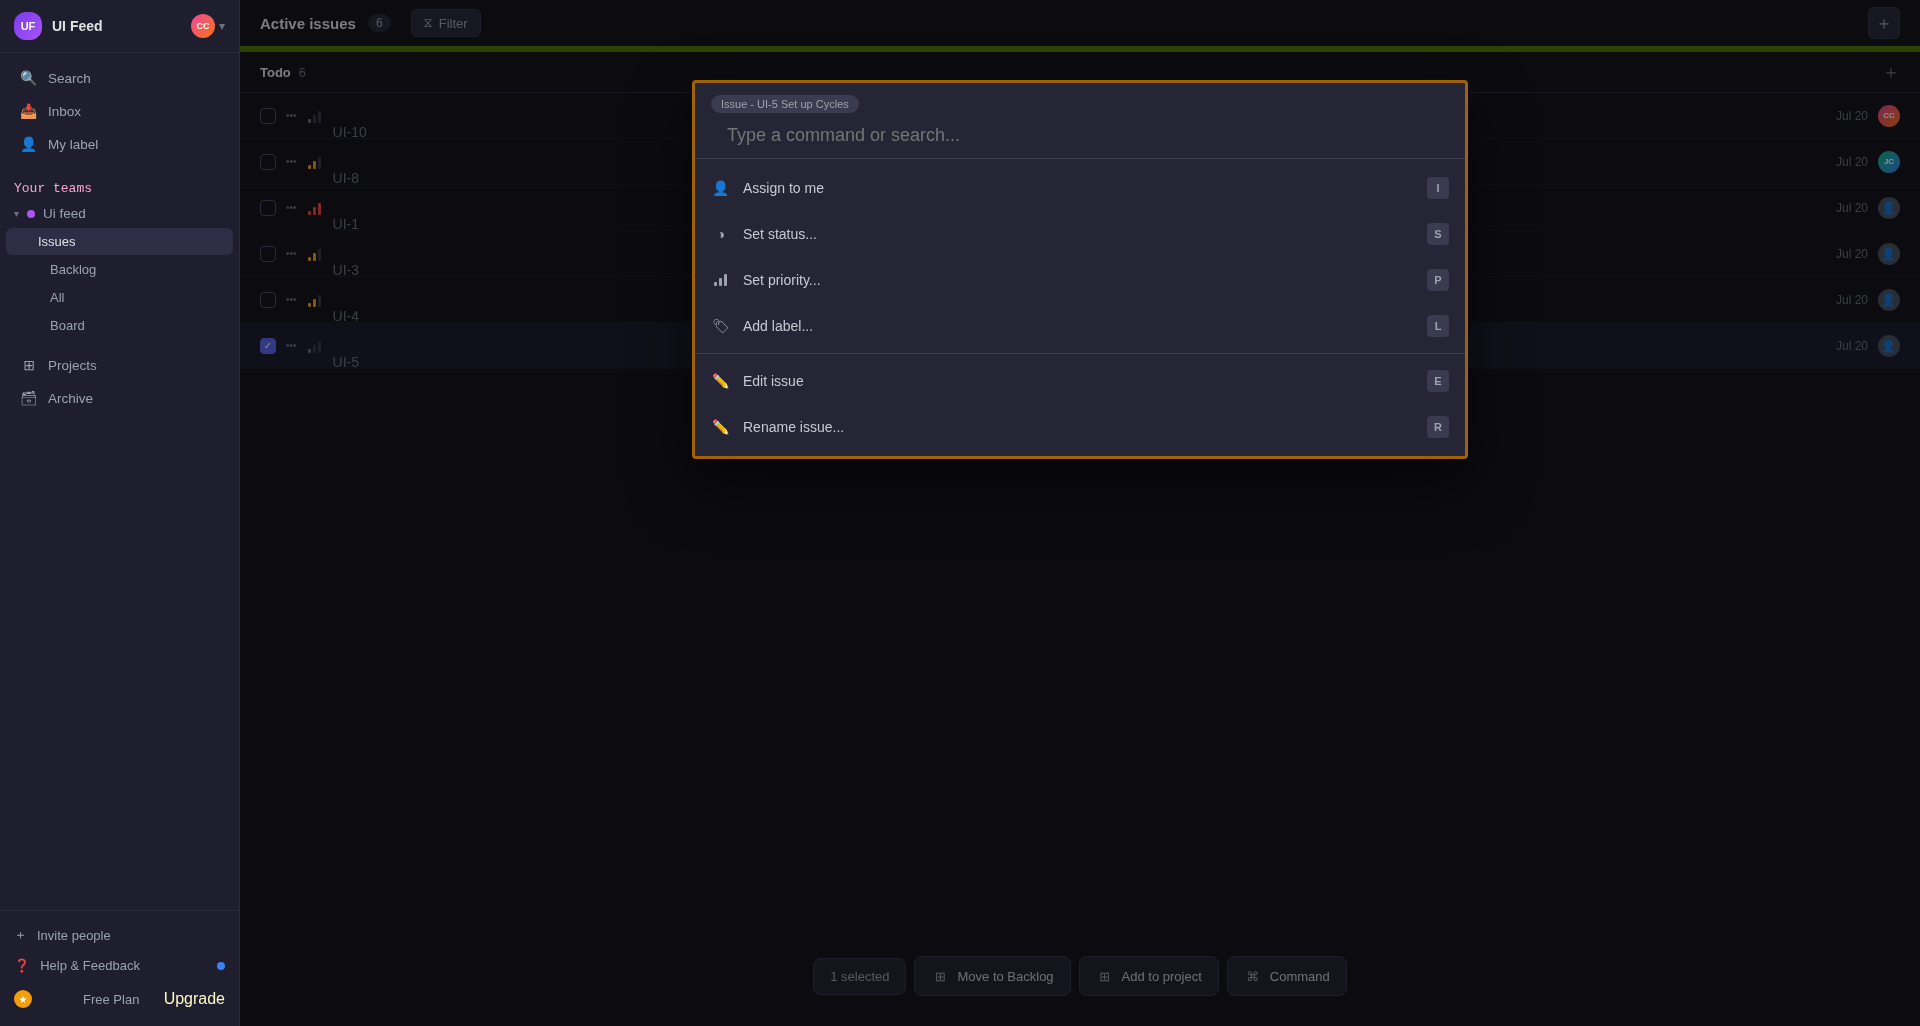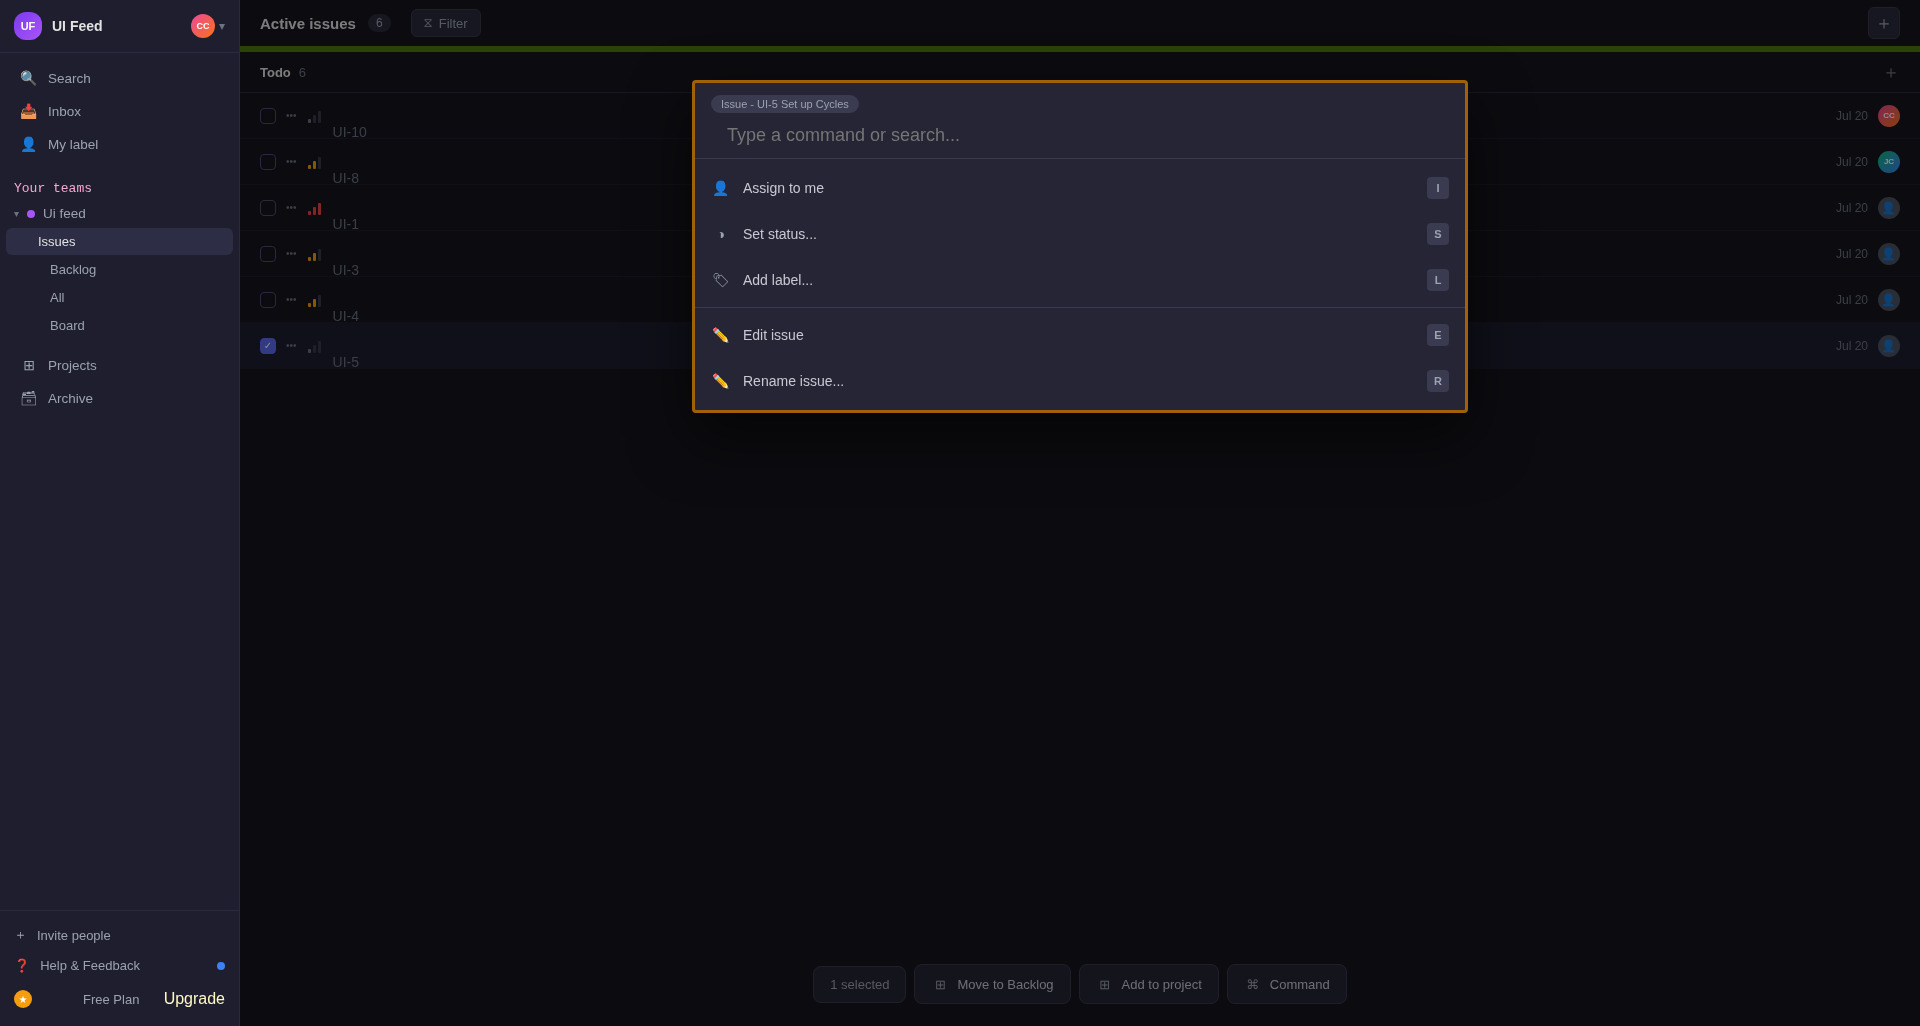--- a/index.html
+++ b/index.html
@@ -535,21 +535,21 @@
 
     .command-section-divider {
       height: 1px;
       background: #3a3a50;
       margin: 4px 0;
     }
 
     
     .bottom-bar {
       position: absolute;
-      bottom: 8px;
+      bottom: 16px;
       left: 0;
       right: 0;
       height: 68px;
       display: flex;
       align-items: center;
       justify-content: center;
       gap: 8px;
       z-index: 5;
       pointer-events: none;
     }
@@ -807,20 +807,31 @@
         <span class="command-item-label">Assign to me</span>
         <span class="command-shortcut">I</span>
       </div>
 
       <div class="command-item">
         <span class="command-item-icon">◑</span>
         <span class="command-item-label">Set status...</span>
         <span class="command-shortcut">S</span>
       </div>
 
+      <div class="command-item">
+        <span class="command-item-icon">
+          <svg width="16" height="16" viewBox="0 0 16 16" fill="none">
+            <rect x="1" y="10" width="3" height="4" rx="1" fill="#9ca3af"></rect>
+            <rect x="6" y="6" width="3" height="8" rx="1" fill="#9ca3af"></rect>
+            <rect x="11" y="2" width="3" height="12" rx="1" fill="#9ca3af"></rect>
+          </svg>
+        </span>
+        <span class="command-item-label">Set priority...</span>
+        <span class="command-shortcut">P</span>
+      </div>
 
       <div class="command-item">
         <span class="command-item-icon">🏷</span>
         <span class="command-item-label">Add label...</span>
         <span class="command-shortcut">L</span>
       </div>
 
       <div class="command-section-divider"></div>
 
       <div class="command-item">

